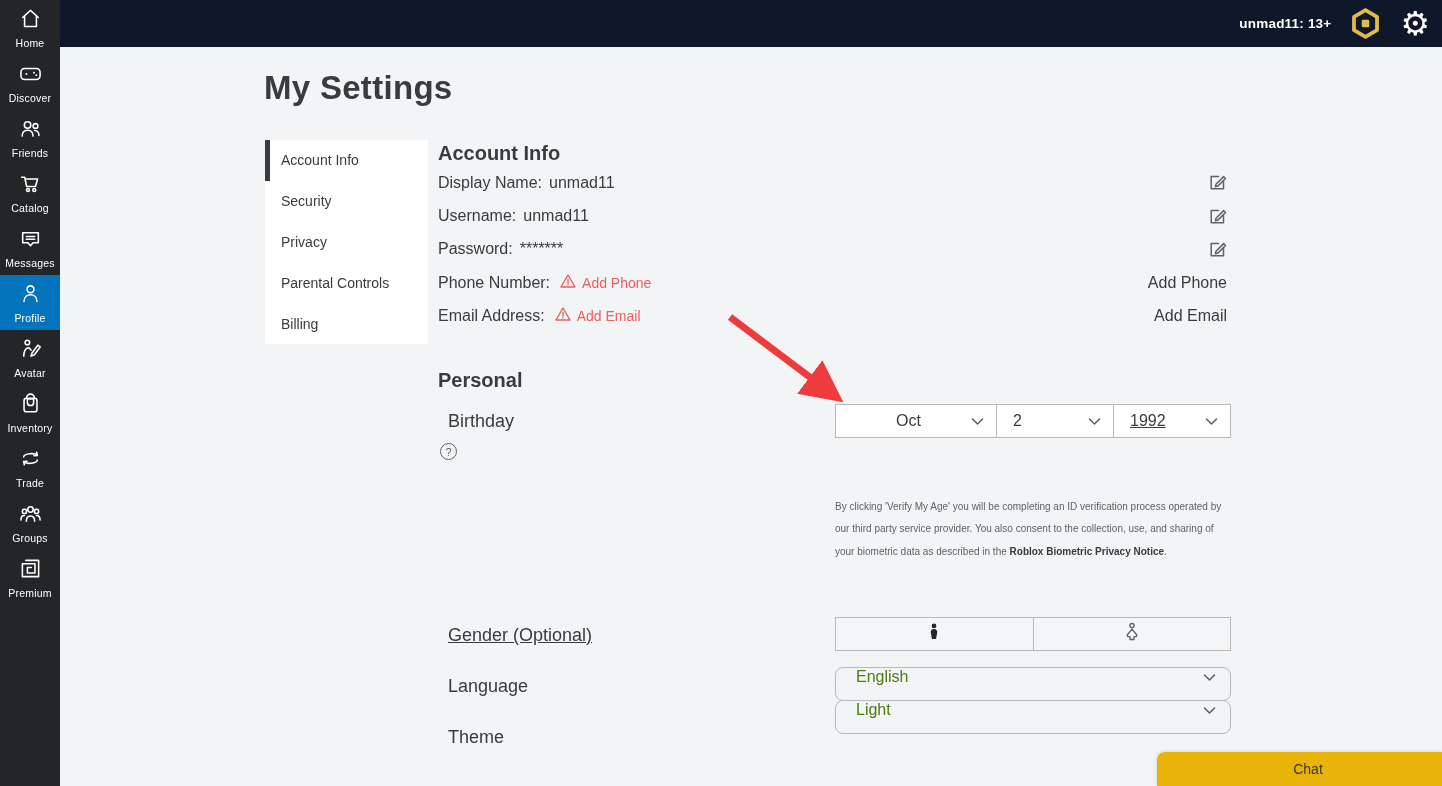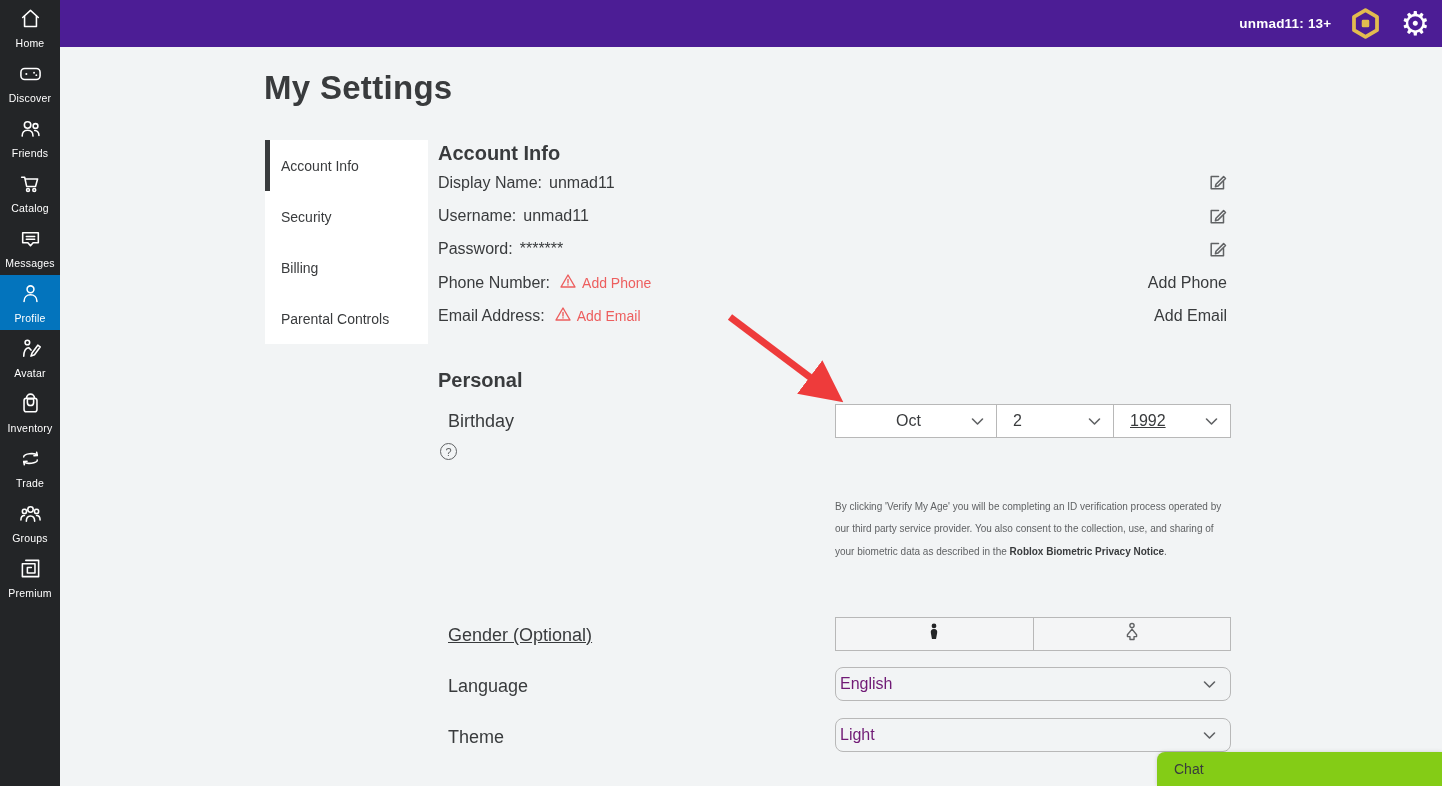--- a/index.html
+++ b/index.html
@@ -7,21 +7,21 @@
   body { font-family:"Liberation Sans", sans-serif; background:#F2F4F5; position:relative; }
 
   
   .app-sidebar { position:absolute; left:0; top:0; width:60px; height:786px; background:#232527; z-index:30; }
   .side-item { width:60px; height:55px; display:flex; flex-direction:column; align-items:center; justify-content:center; cursor:pointer; }
   .side-item.active { background:#0374BD; }
   .side-item svg { width:25px; height:25px; stroke:#fff; fill:none; stroke-width:1.5; stroke-linecap:round; stroke-linejoin:round; }
   .side-label { color:#fff; font-size:10.5px; margin-top:2px; letter-spacing:.2px; }
 
   
-  .topbar { position:absolute; left:60px; top:0; right:0; height:47px; background:#4c1d95; display:flex; align-items:center; justify-content:flex-end; gap:19px; padding-right:12px; z-index:20; }
+  .topbar { position:absolute; left:60px; top:0; right:0; height:47px; background:#0f172a; display:flex; align-items:center; justify-content:flex-end; gap:19px; padding-right:12px; z-index:20; }
   .topbar-user { color:#fff; font-size:13.5px; font-weight:700; letter-spacing:.2px; }
   .gear-glyph { color:#fff; font-size:33px; line-height:1; cursor:pointer; }
 
   
   .main { position:absolute; left:60px; top:47px; width:1382px; height:739px; background:#F2F4F5; }
 
   .page-title { position:absolute; left:204px; top:22px; font-size:33px; font-weight:800; color:#393B3D; letter-spacing:.3px; }
 
   
   .settings-nav { position:absolute; left:205px; top:93px; width:163px; height:204px; background:#fff; display:flex; flex-direction:column; }
@@ -57,27 +57,27 @@
   .verify-btn { top:310px; height:37px; background:#fff; border:1px solid #606264; border-radius:10px; font-size:16px; color:#393B3D; font-family:inherit; cursor:pointer; display:flex; align-items:center; justify-content:center; }
 
   .disclaimer { top:356px; font-size:10px; line-height:22.3px; color:#606264; }
   .disclaimer b { color:#393B3D; font-weight:700; }
 
   .gender-group { top:477px; height:34px; display:flex; background:#F4F5F6; border:1px solid #B8B8B8; }
   .gender-opt { flex:1; display:flex; align-items:center; justify-content:center; cursor:pointer; }
   .gender-opt + .gender-opt { border-left:1px solid #B8B8B8; }
   .gender-opt svg { width:22px; height:22px; }
 
-  .drop-select { height:34px; background:#F2F4F5; border:1px solid #B8B8B8; border-radius:8px; display:flex; align-items:center; padding:0 14px 0 4px; font-size:16px; color:#701a75; cursor:pointer; }
+  .drop-select { height:34px; background:#F2F4F5; border:1px solid #B8B8B8; border-radius:8px; display:flex; padding:0 14px 0 20px; font-size:16px; color:#4d7c0f; cursor:pointer; }
   .lang-select { top:527px; }
-  .theme-select { top:578px; }
+  .theme-select { top:560px; }
 
   .arrow-layer { position:absolute; left:660px; top:260px; width:135px; height:105px; pointer-events:none; }
 
-  .chat-bar { position:absolute; left:1097px; top:705px; width:285px; height:34px; background:#84cc16; border-top-left-radius:8px; box-shadow:0 0 4px rgba(0,0,0,.15); display:flex; align-items:center; padding-left:17px; font-size:14px; color:#393B3D; cursor:pointer; }
+  .chat-bar { position:absolute; left:1097px; top:705px; width:285px; height:34px; background:#eab308; border-top-left-radius:8px; box-shadow:0 0 4px rgba(0,0,0,.15); display:flex; align-items:center; padding-left:17px; font-size:14px; color:#393B3D; cursor:pointer;justify-content:center; }
 </style>
 </head>
 <body>
 
 <nav class="app-sidebar">
   <div class="side-item">
     <span><svg viewBox="0 0 24 24">
           <path d="M4.5 11 L12 4.2 L19.5 11"></path>
           <path d="M6.3 9.6 V19.6 H17.7 V9.6"></path>
         </svg></span>
@@ -178,22 +178,23 @@
   <span class="gear-glyph">⚙</span>
 </header>
 
 <main class="main">
 
   <h1 class="page-title">My Settings</h1>
 
   <nav class="settings-nav">
     <div class="snav-item selected">Account Info</div>
     <div class="snav-item">Security</div>
+    <div class="snav-item">Privacy</div>
+    <div class="snav-item">Parental Controls</div>
     <div class="snav-item">Billing</div>
-    <div class="snav-item">Parental Controls</div>
   </nav>
 
   <section class="content">
     <h2 class="section-heading">Account Info</h2>
 
     <div class="acct-rows">
       <div class="acct-row">
         <span class="acct-label">Display Name:</span>
         <span class="acct-value">unmad11</span>
         <span class="spacer"></span>

